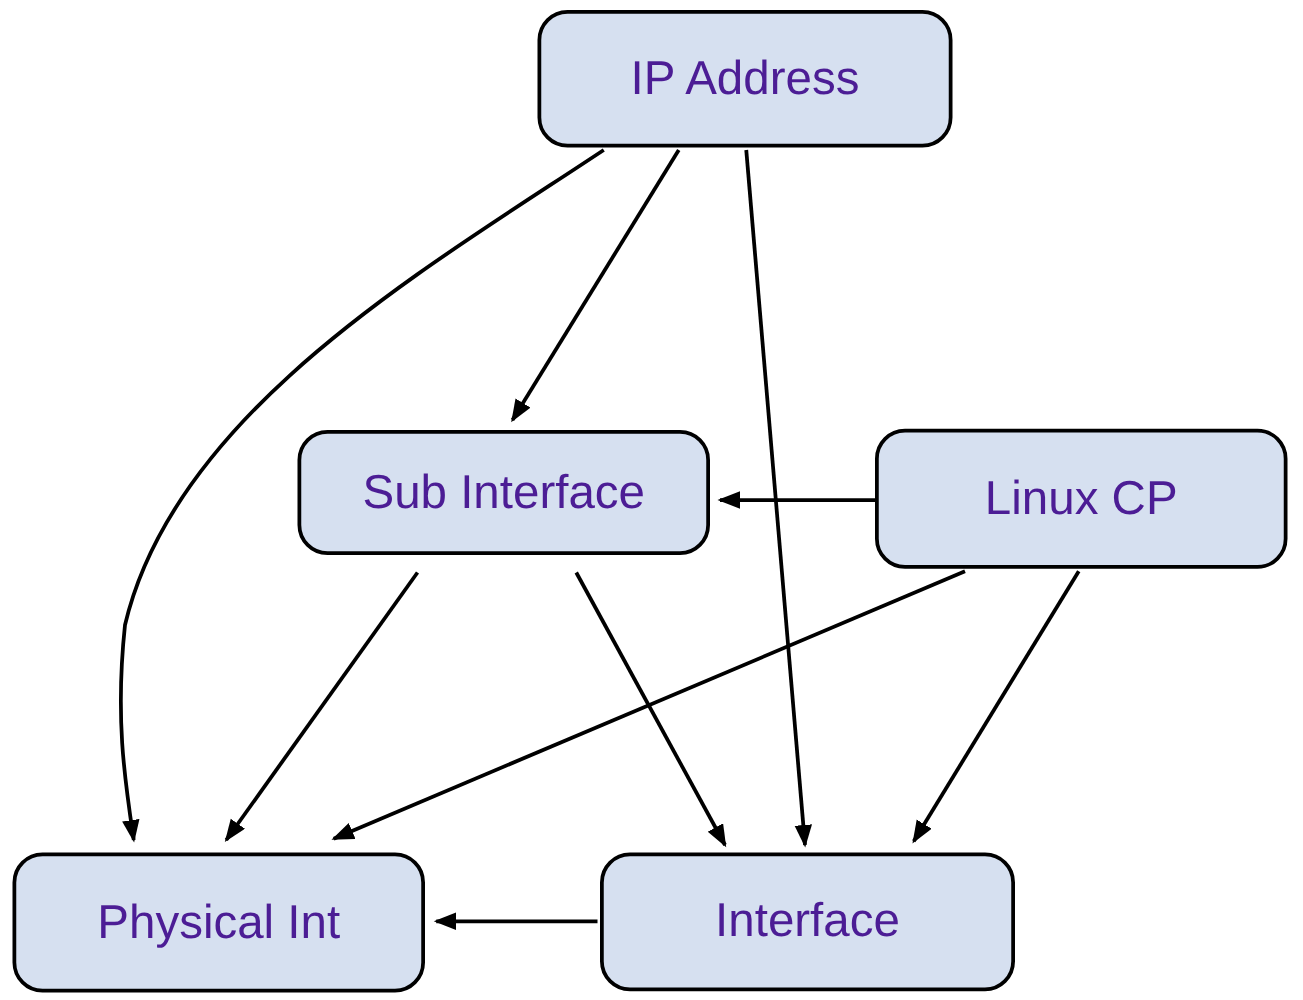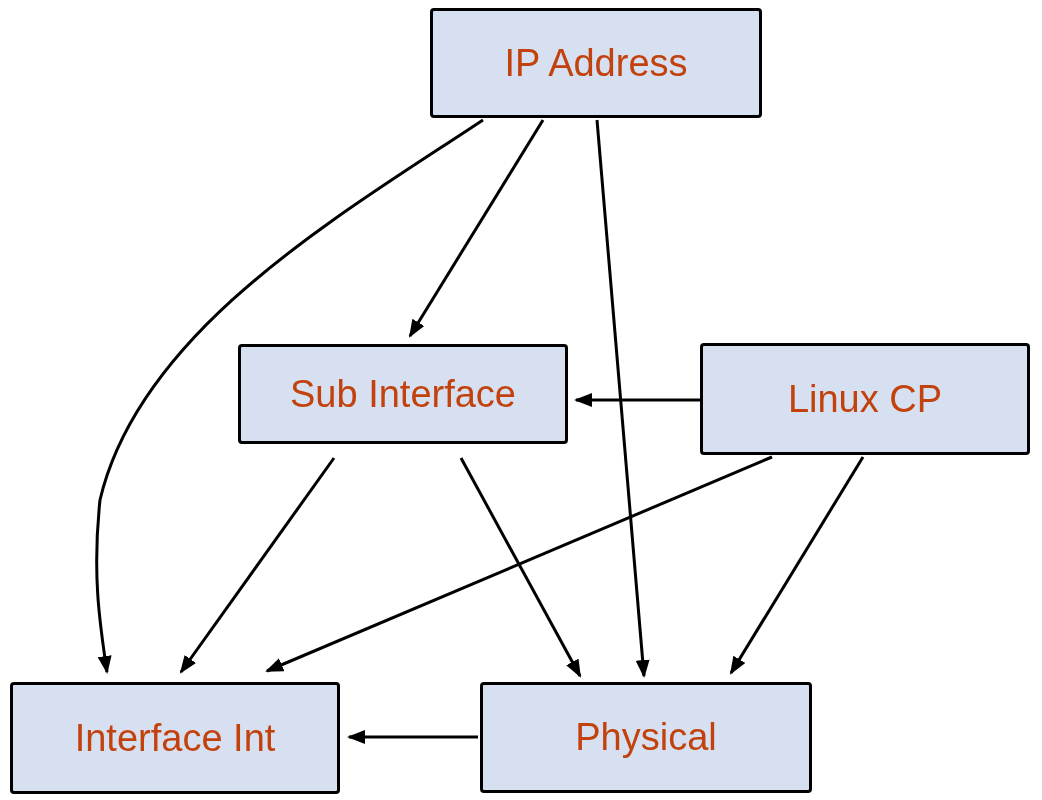--- a/index.html
+++ b/index.html
@@ -26,26 +26,26 @@
   .edges-layer path.edge {
     fill: none;
     stroke: var(--edge, #000000);
     stroke-width: 3;
   }
   .node {
     position: absolute;
     box-sizing: border-box;
     background: var(--node-fill, #d6e0f0);
     border: 3px solid var(--node-stroke, #000000);
-    border-radius: 4px;
+    border-radius: 24px;
     display: flex;
     align-items: center;
     justify-content: center;
     font-size: 38px;
-    color: #c2410c;
+    color: #4c1d95;
     white-space: nowrap;
     text-align: right;
   }
   .node-ip-address    { left: 430px; top: 8px;   width: 332px; height: 110px; }
   .node-sub-interface { left: 238px; top: 344px; width: 330px; height: 100px; }
   .node-linux-cp      { left: 700px; top: 343px; width: 330px; height: 112px; }
   .node-physical-int  { left: 10px;  top: 682px; width: 330px; height: 112px; }
   .node-bond-ether    { left: 480px; top: 682px; width: 332px; height: 111px; }
 </style>
 </head>
@@ -77,20 +77,20 @@
 
   <div class="node node-sub-interface">
     <span>Sub Interface</span>
   </div>
 
   <div class="node node-linux-cp">
     <span>Linux CP</span>
   </div>
 
   <div class="node node-physical-int">
-    <span>Interface Int</span>
+    <span>Physical Int</span>
   </div>
 
   <div class="node node-bond-ether">
-    <span>Physical</span>
+    <span>Interface</span>
   </div>
 
 </div>
 
 </body></html>

